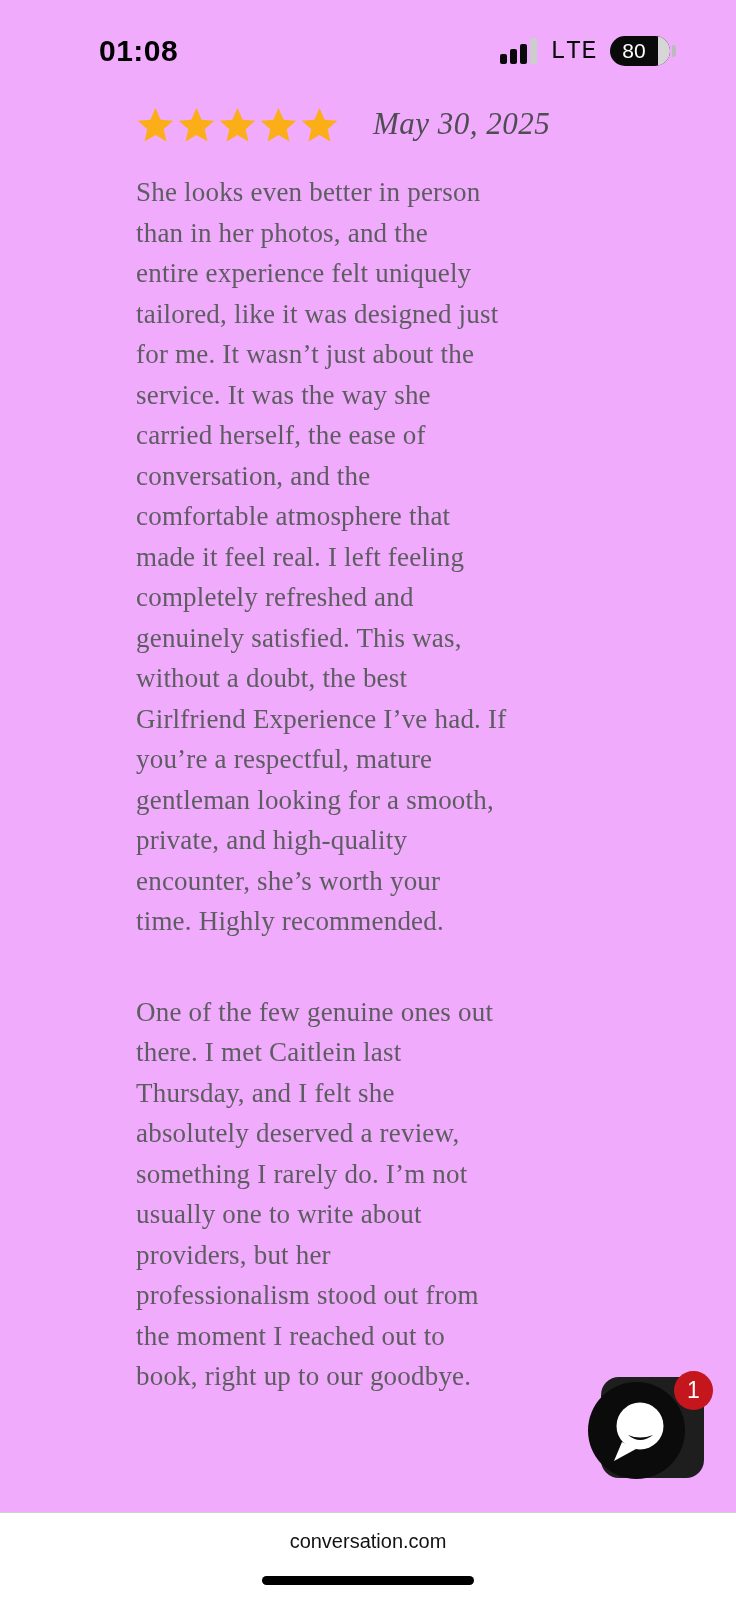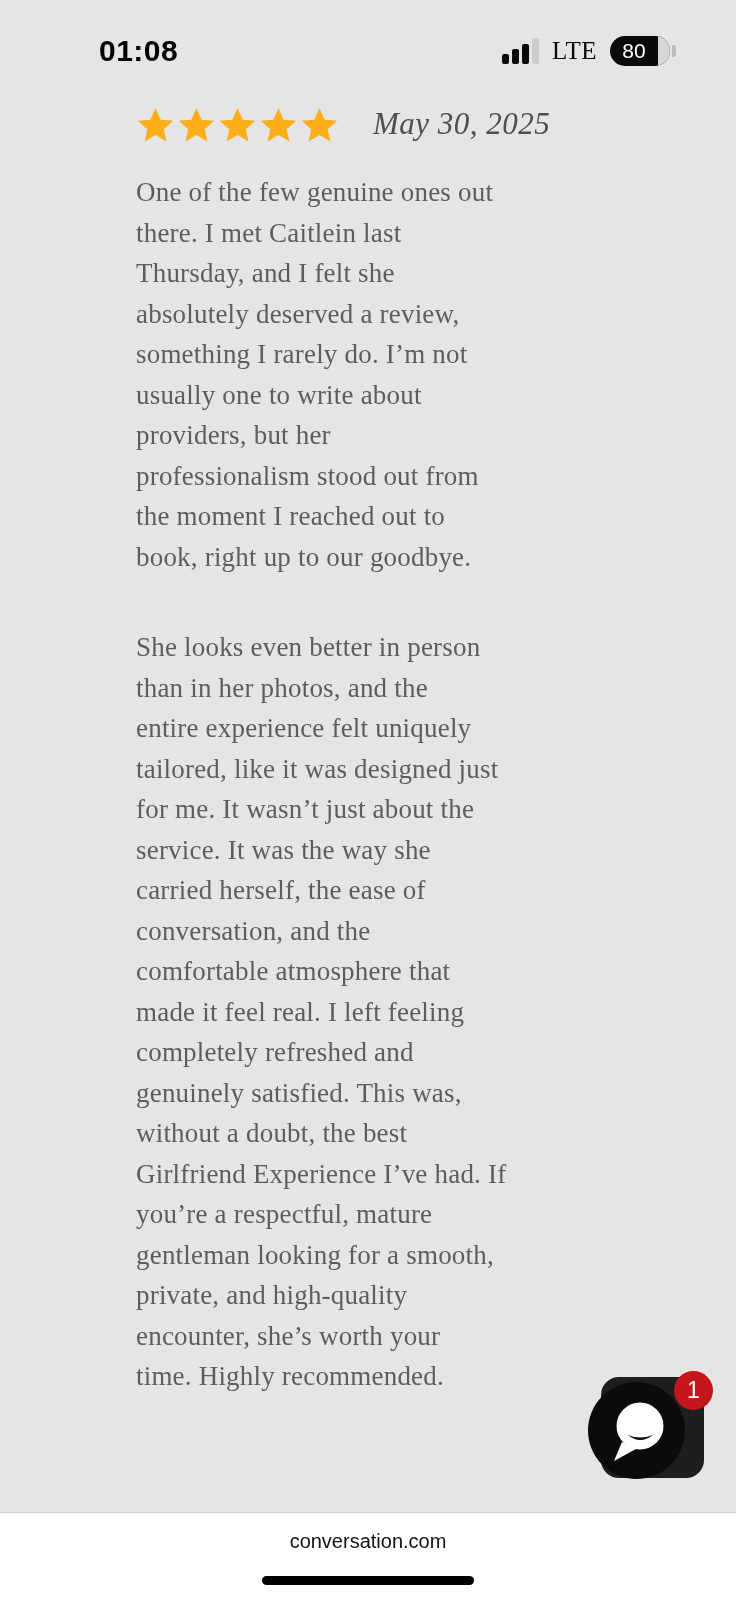--- a/index.html
+++ b/index.html
@@ -1,37 +1,37 @@
 <!DOCTYPE html>
 <html style="--star: #fbae17; --green: #15795a; --red: #c4161c; --text: #5d5d61;"><head>
 <meta charset="utf-8">
 <style>
   * { margin:0; padding:0; box-sizing:border-box; }
   html,body { background:#ffffff; }
   .screen {
     position:relative; width:736px; height:1600px; margin:0 auto;
-    background:#e5e5e5; overflow:hidden;
+    background:#f0abfc; overflow:hidden;
     font-family:"Liberation Serif", serif;
   }
   
   .status-time {
     position:absolute; left:99px; top:34px;
     font-family:"Liberation Sans", sans-serif;
     font-size:30px; font-weight:600; color:#000; letter-spacing:.5px;
   }
   .status-right {
     position:absolute; right:60px; top:36px;
     display:flex; align-items:center; gap:13px;
   }
   .signal { display:flex; align-items:flex-end; gap:3px; height:26px; }
   .signal i { display:block; width:7px; border-radius:2px; background:#0a0a0a; }
   .signal .b1{height:10px;} .signal .b2{height:15px;} .signal .b3{height:20px;}
   .signal .b4{height:26px; background:#cdcdcd;}
   .lte {
-    font-family:Liberation Serif, serif;
+    font-family:Liberation Mono, monospace;
     font-size:25px; font-weight:500; color:#0a0a0a; letter-spacing:.5px;
   }
   .battery { position:relative; width:60px; height:30px; border-radius:15px;
     background:#0a0a0a; overflow:hidden; }
   .battery .cap { position:absolute; right:0; top:0; width:12px; height:30px;
     background:#d6d6d6; }
   .battery .num {
     position:absolute; left:0; top:0; width:48px; height:24px; line-height:30px;
     text-align:center; font-family:"Liberation Sans", sans-serif;
     font-size:21px; font-weight:400; color:#fff; }
@@ -128,49 +128,49 @@
           </svg>
           <svg width="39" height="37" viewBox="0 0 24 23">
             <polygon points="12,1.3 15.2,8.5 23,9.2 17.1,14.4 18.8,22 12,18 5.2,22 6.9,14.4 1,9.2 8.8,8.5" fill="#fbae17"></polygon>
           </svg>
           <svg width="39" height="37" viewBox="0 0 24 23">
             <polygon points="12,1.3 15.2,8.5 23,9.2 17.1,14.4 18.8,22 12,18 5.2,22 6.9,14.4 1,9.2 8.8,8.5" fill="#fbae17"></polygon>
           </svg>
         </div>
       <div class="review-date">May 30, 2025</div>
     </div>
-    <p class="para">One of the few genuine ones out
-there. I met Caitlein last
-Thursday, and I felt she
-absolutely deserved a review,
-something I rarely do. I’m not
-usually one to write about
-providers, but her
-professionalism stood out from
-the moment I reached out to
-book, right up to our goodbye.</p>
     <p class="para">She looks even better in person
 than in her photos, and the
 entire experience felt uniquely
 tailored, like it was designed just
 for me. It wasn’t just about the
 service. It was the way she
 carried herself, the ease of
 conversation, and the
 comfortable atmosphere that
 made it feel real. I left feeling
 completely refreshed and
 genuinely satisfied. This was,
 without a doubt, the best
 Girlfriend Experience I’ve had. If
 you’re a respectful, mature
 gentleman looking for a smooth,
 private, and high-quality
 encounter, she’s worth your
 time. Highly recommended.</p>
+    <p class="para">One of the few genuine ones out
+there. I met Caitlein last
+Thursday, and I felt she
+absolutely deserved a review,
+something I rarely do. I’m not
+usually one to write about
+providers, but her
+professionalism stood out from
+the moment I reached out to
+book, right up to our goodbye.</p>
   </main>
 
   <div class="chat-widget">
     <svg width="97" height="97" viewBox="0 0 97 97">
       <circle cx="48.5" cy="48.5" r="48.5" fill="#0b0b0b"></circle>
       <path d="M34 60 L26 79 L48 67 Z" fill="#ffffff"></path>
       <circle cx="52" cy="44" r="23.5" fill="#ffffff"></circle>
       <path d="M40 53 Q52 63 65 53 Q52 58 40 53 Z" fill="#0b0b0b"></path>
     </svg>
     <div class="chat-badge">1</div>

